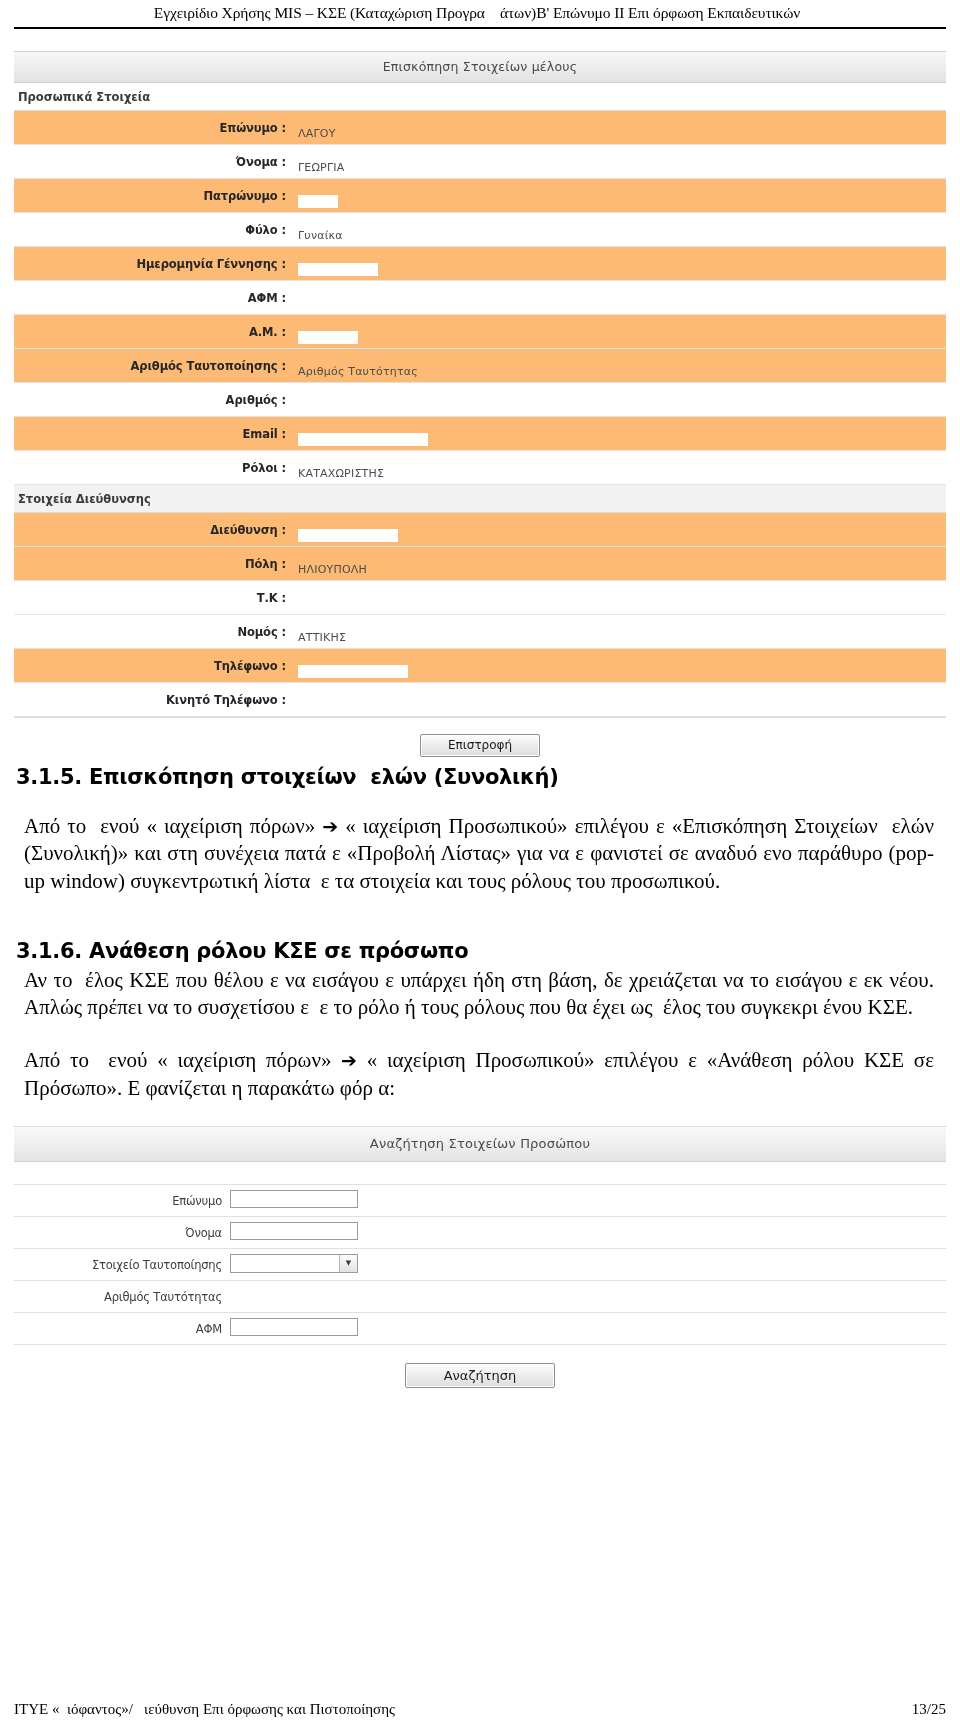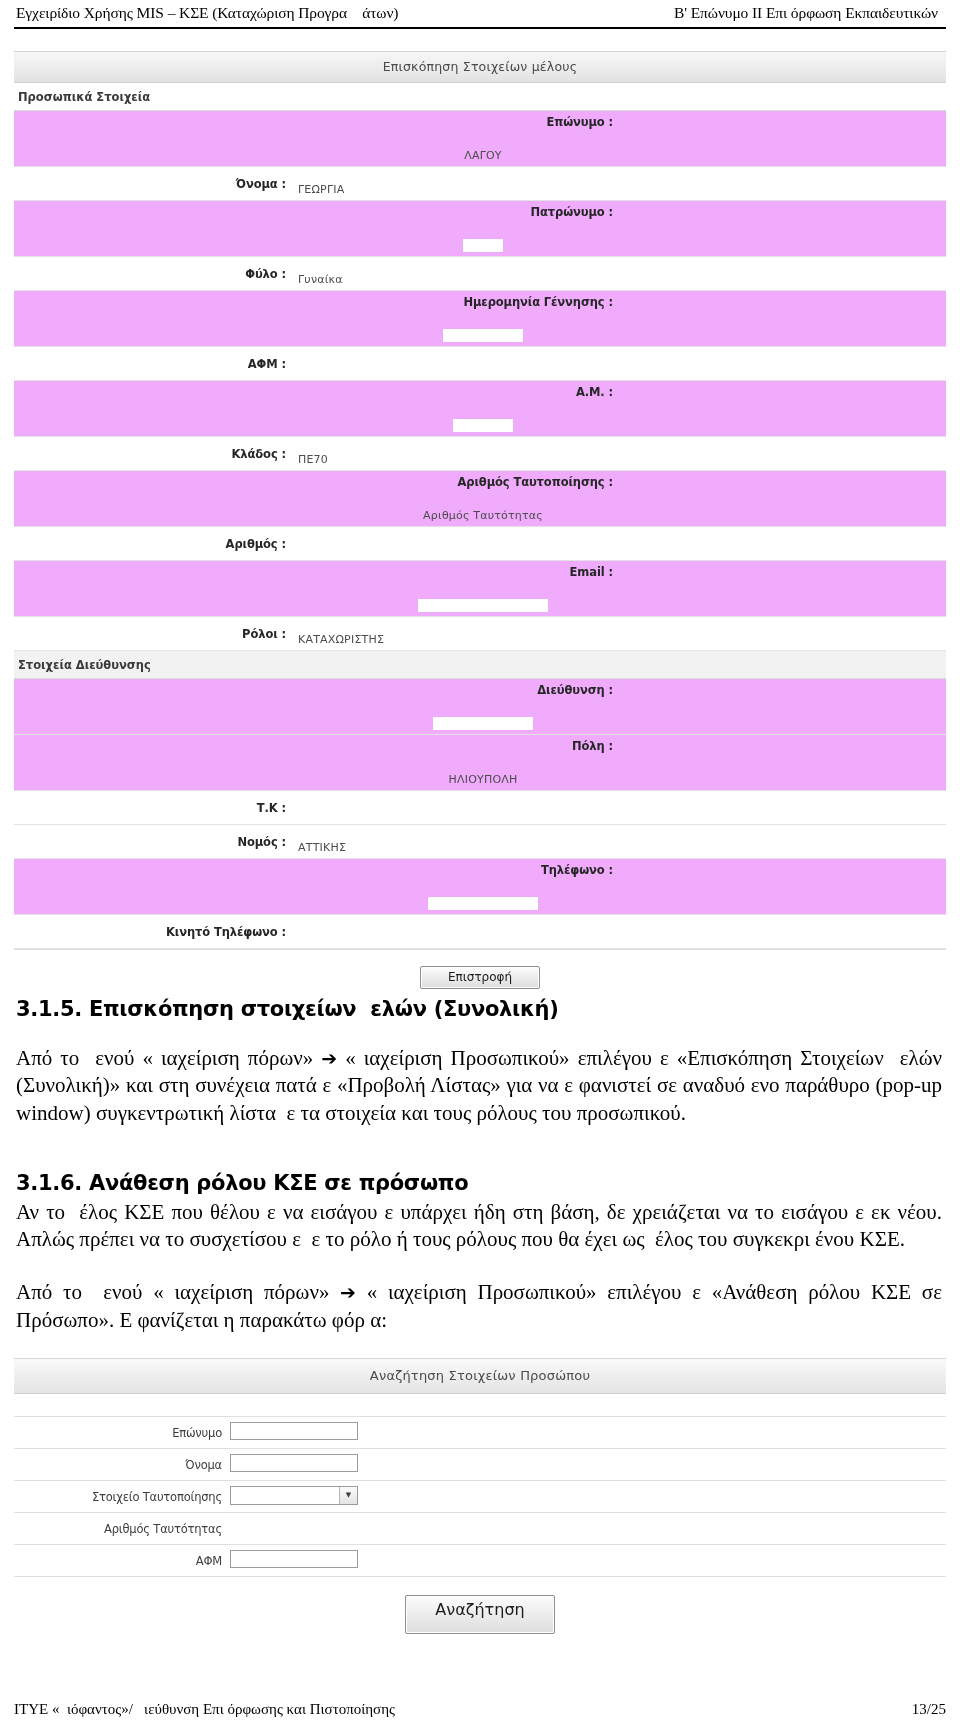--- a/index.html
+++ b/index.html
@@ -21,21 +21,21 @@
     position: relative;
     width: 960px;
     height: 1734px;
     box-sizing: border-box;
     padding: 0 14px;
   }
 
   
   .doc-header {
     display: flex;
-    justify-content: space-between;
+    justify-content: center;
     align-items: baseline;
     font-family: "Liberation Serif", "DejaVu Serif", serif;
     font-size: 15.5px;
     letter-spacing: -0.1px;
     padding: 4px 2px 5px 2px;
     border-bottom: 2.5px solid #000;
     white-space: pre;
   }
   .doc-header .hdr-left { text-align: left; }
   .doc-header .hdr-right { text-align: right; padding-right: 6px; }
@@ -74,21 +74,21 @@
     background: #f2f2f2;
   }
 
   .frow {
     display: flex;
     align-items: center;
     min-height: 22px;
     border-bottom: 1px solid #e3e3e3;
     font-size: 11.5px;
   }
-  .frow.zebra { background: #f0abfc; flex-direction: column; }
+  .frow.zebra { background: #fdba74; }
   .frow .flabel {
     width: 272px;
     min-width: 272px;
     text-align: right;
     font-weight: bold;
     color: #262626;
     padding: 4px 6px 4px 0;
     letter-spacing: -0.1px;
     white-space: pre;
   }
@@ -147,21 +147,21 @@
   }
   .sec-3-1-5 { margin-top: 30px; }
   .sec-3-1-6 { margin-top: 6px; }
 
   p.body {
     font-family: "Liberation Serif", "DejaVu Serif", serif;
     font-size: 21px;
     line-height: 1.30;
     text-align: justify;
     text-justify: inter-word;
-    margin: 0;
+    margin: 8px;
     padding: 0 4px 0 2px;
     white-space: pre-wrap;
   }
   p.para-intro { margin-top: 24px; }
   p.para-316a  { margin-top: 4px; }
   p.para-316b  { margin-top: 26px; }
 
   .arrow {
     font-family: "DejaVu Sans", "Liberation Sans", sans-serif;
     font-weight: bold;
@@ -236,21 +236,21 @@
     font-size: 10px;
     color: #7d7d7d;
     padding-top: 4px;
     letter-spacing: -0.1px;
     white-space: pre;
   }
   .shot-bottom .shot-footer {
     border-top: none;
     padding: 18px 0 10px 0;
   }
-  .shot-bottom .win-button { min-width: 112px; font-size: 16px; padding: 4px 18px 14px 18px; }
+  .shot-bottom .win-button { min-width: 112px; font-size: 13px; padding: 4px 18px 4px 18px; }
 
   
   .doc-footer {
     position: absolute;
     left: 14px;
     right: 14px;
     bottom: 16px;
     display: flex;
     justify-content: space-between;
     align-items: baseline;
@@ -303,24 +303,20 @@
       </div>
       <div class="frow">
         <div class="flabel">ΑΦΜ :</div>
         <div class="fvalue"></div>
       </div>
       <div class="frow zebra">
         <div class="flabel">Α.Μ. :</div>
         <div class="fvalue">
             <span class="redacted w60"></span>
           </div>
-      </div>
-      <div class="frow">
-        <div class="flabel">Κλάδος :</div>
-        <div class="fvalue">ΠΕ70</div>
       </div>
       <div class="frow zebra">
         <div class="flabel">Αριθμός Ταυτοποίησης :</div>
         <div class="fvalue">Αριθμός Ταυτότητας</div>
       </div>
       <div class="frow">
         <div class="flabel">Αριθμός :</div>
         <div class="fvalue"></div>
       </div>
       <div class="frow zebra">

